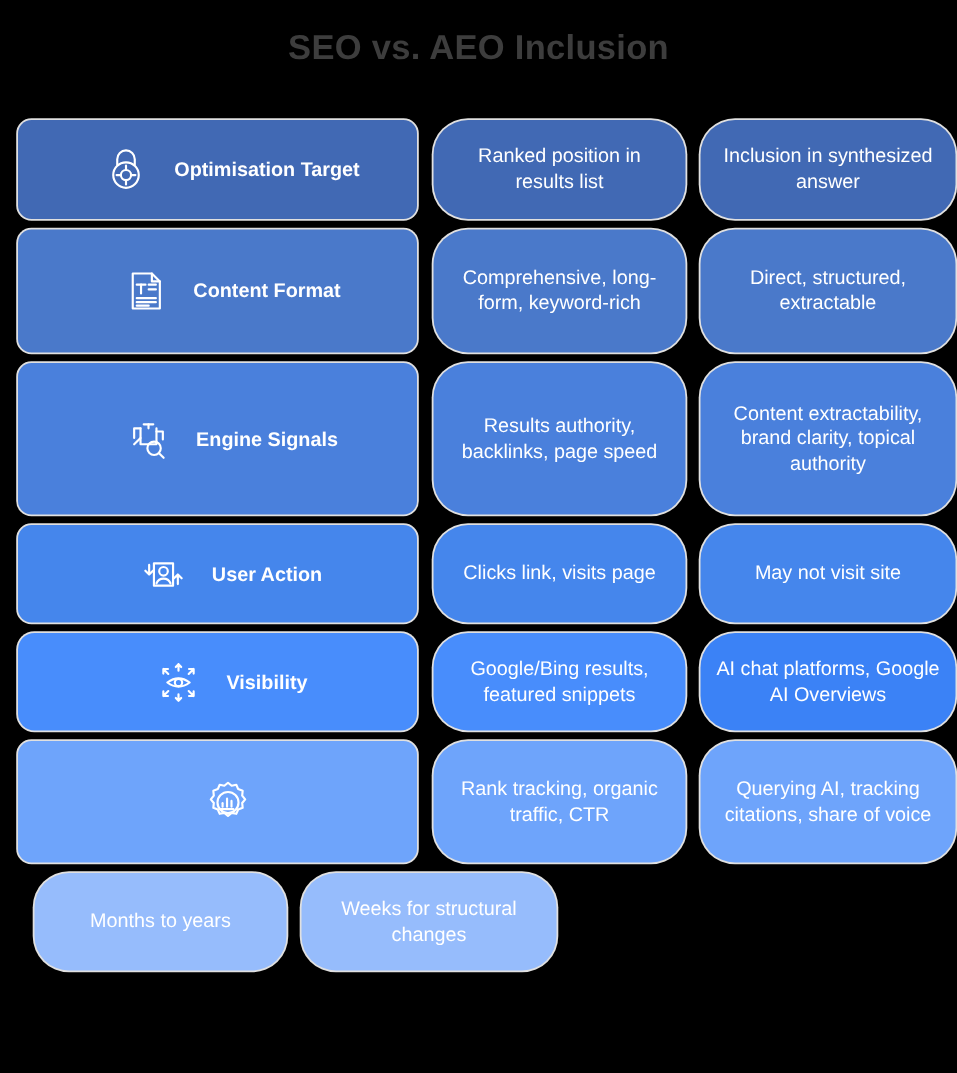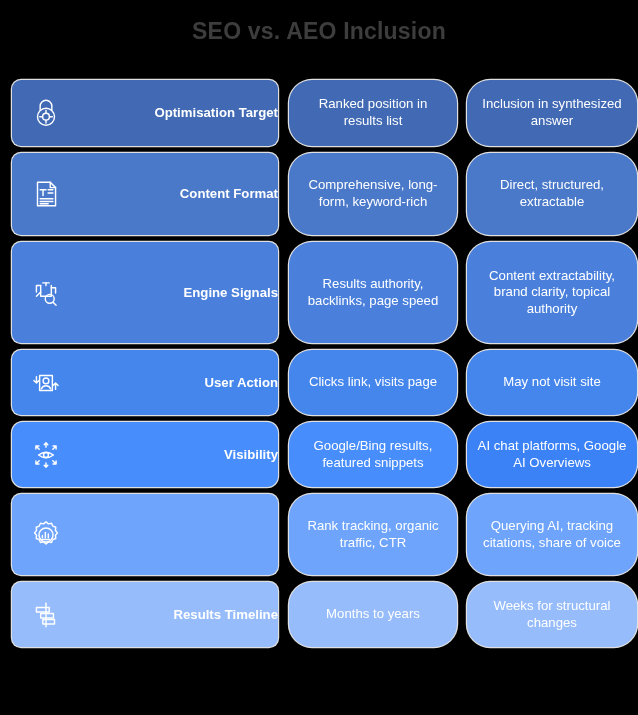--- a/index.html
+++ b/index.html
@@ -68,21 +68,21 @@
     justify-content: flex-start;
   }
   .header-row .col-seo,
   .header-row .col-aeo {
     justify-content: center;
   }
 
   
   .data-row .col-char {
     padding-left: 14px;
-    justify-content: space-between;
+    justify-content: center;
     gap: 12px;
   }
   .data-row .col-seo,
   .data-row .col-aeo {
     justify-content: center;
     text-align: center;
     padding: 6px 10px;
     border-radius: 23px;
   }
   .char-label {
@@ -258,31 +258,20 @@
       </div>
       <div class="cell col-seo" style="height:81px;background:#6ea4fb;">
         <span class="val-text">Rank tracking, organic traffic, CTR</span>
       </div>
       <div class="cell col-aeo" style="height:81px;background:#6ea4fb;">
         <span class="val-text">Querying AI, tracking citations, share of voice</span>
       </div>
     </div>
 
     <div class="row data-row">
-      <div class="cell col-char" style="height:65px;background:#96bcfc;">
-        <span class="icon">
-          <svg viewBox="0 0 32 32">
-            <path d="M16 5 V27"></path>
-            <rect x="7" y="9" width="12" height="4.2"></rect>
-            <rect x="11" y="14.6" width="12" height="4.2"></rect>
-            <rect x="13" y="20.2" width="11" height="4.2"></rect>
-          </svg>
-        </span>
-        <span class="char-label">Results Timeline</span>
-      </div>
       <div class="cell col-seo" style="height:65px;background:#96bcfc;">
         <span class="val-text">Months to years</span>
       </div>
       <div class="cell col-aeo" style="height:65px;background:#96bcfc;">
         <span class="val-text">Weeks for structural changes</span>
       </div>
     </div>
 
   </div>
 </div>

